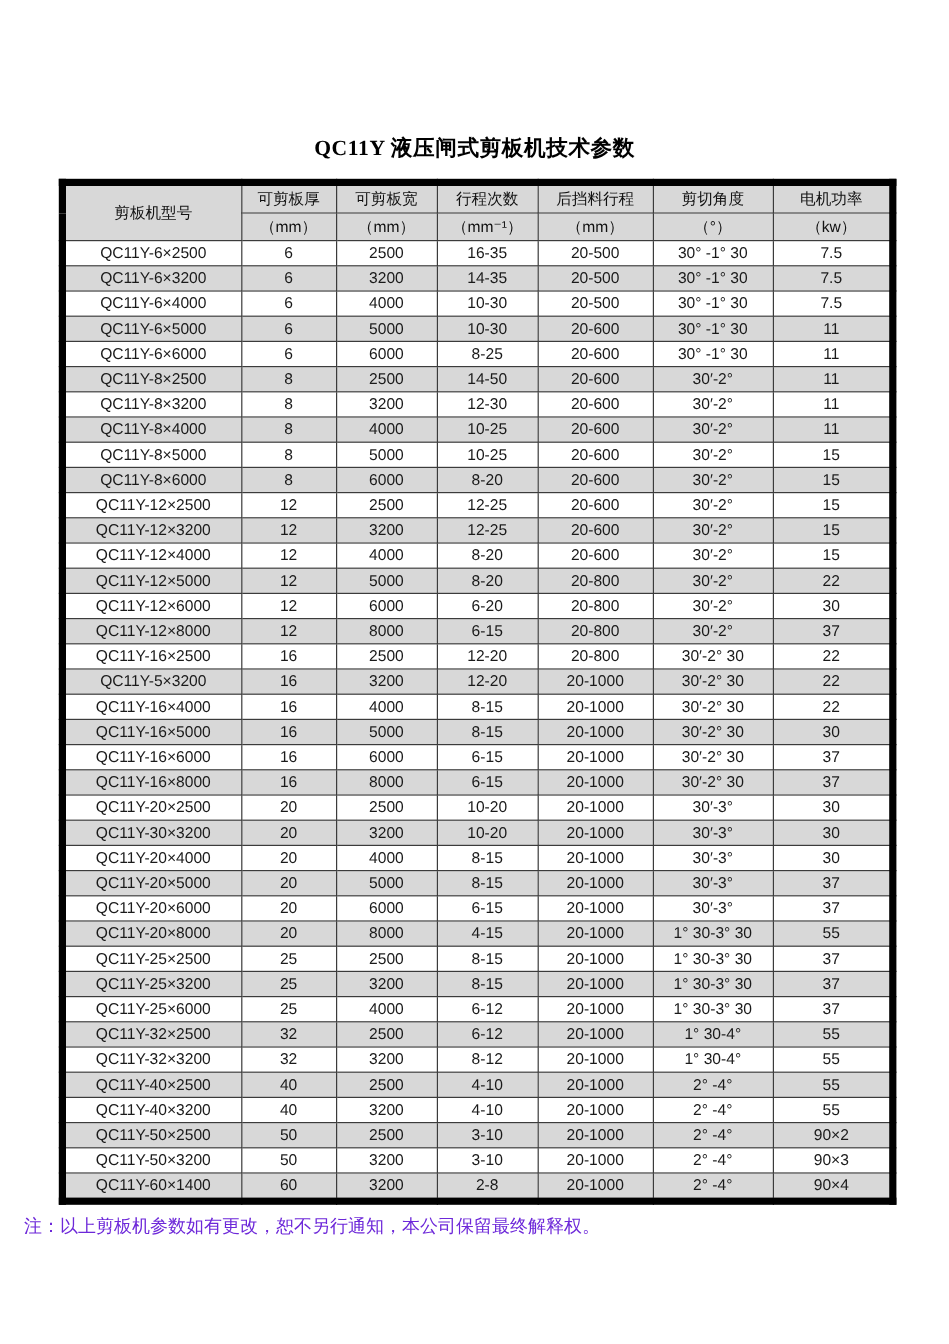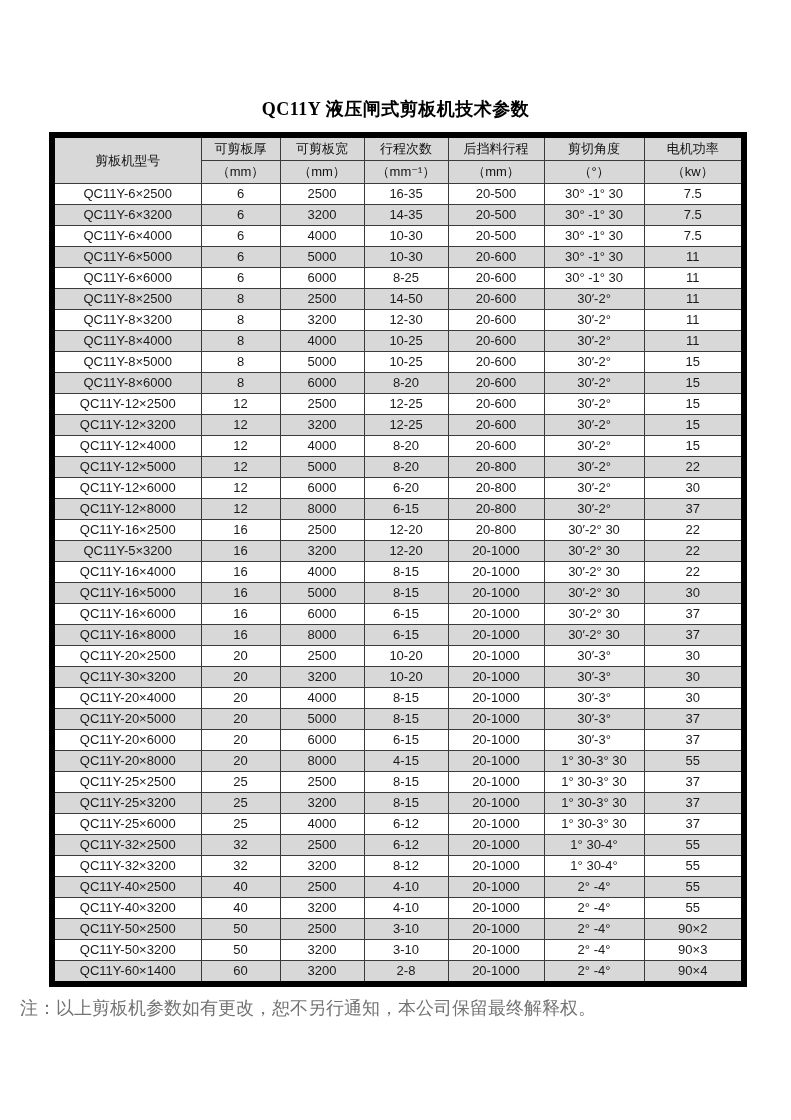--- a/index.html
+++ b/index.html
@@ -9,21 +9,21 @@
   }
   body {
     width: 791px;
     height: 1120px;
     position: relative;
     font-family: "Liberation Sans", "DejaVu Sans", sans-serif;
     color: #1a1a1a;
     overflow: hidden;
   }
   .doc-title {
-    margin: 0;
+    margin: 14px;
     padding-top: 97px;
     text-align: center;
     font-family: "Liberation Serif", "DejaVu Serif", serif;
     font-weight: bold;
     font-size: 18px;
     letter-spacing: 0.5px;
     color: #000000;
   }
   table.spec-table {
     border-collapse: collapse;
@@ -56,22 +56,22 @@
   }
   .spec-table tbody tr.striped td {
     background: #d8d8d8;
   }
   .spec-table td.model-cell {
     font-size: 13px;
     margin-top: 36px;
   }
   .doc-note {
     margin: 9px 0 0 20px;
-    font-size: 18px;
-    color: #737373;
+    font-size: 15px;
+    color: #6d28d9;
   }
 </style>
 </head>
 <body>
 
 <h1 class="doc-title">QC11Y 液压闸式剪板机技术参数</h1>
 
 <table class="spec-table">
   <colgroup>
     <col style="width:149px">

